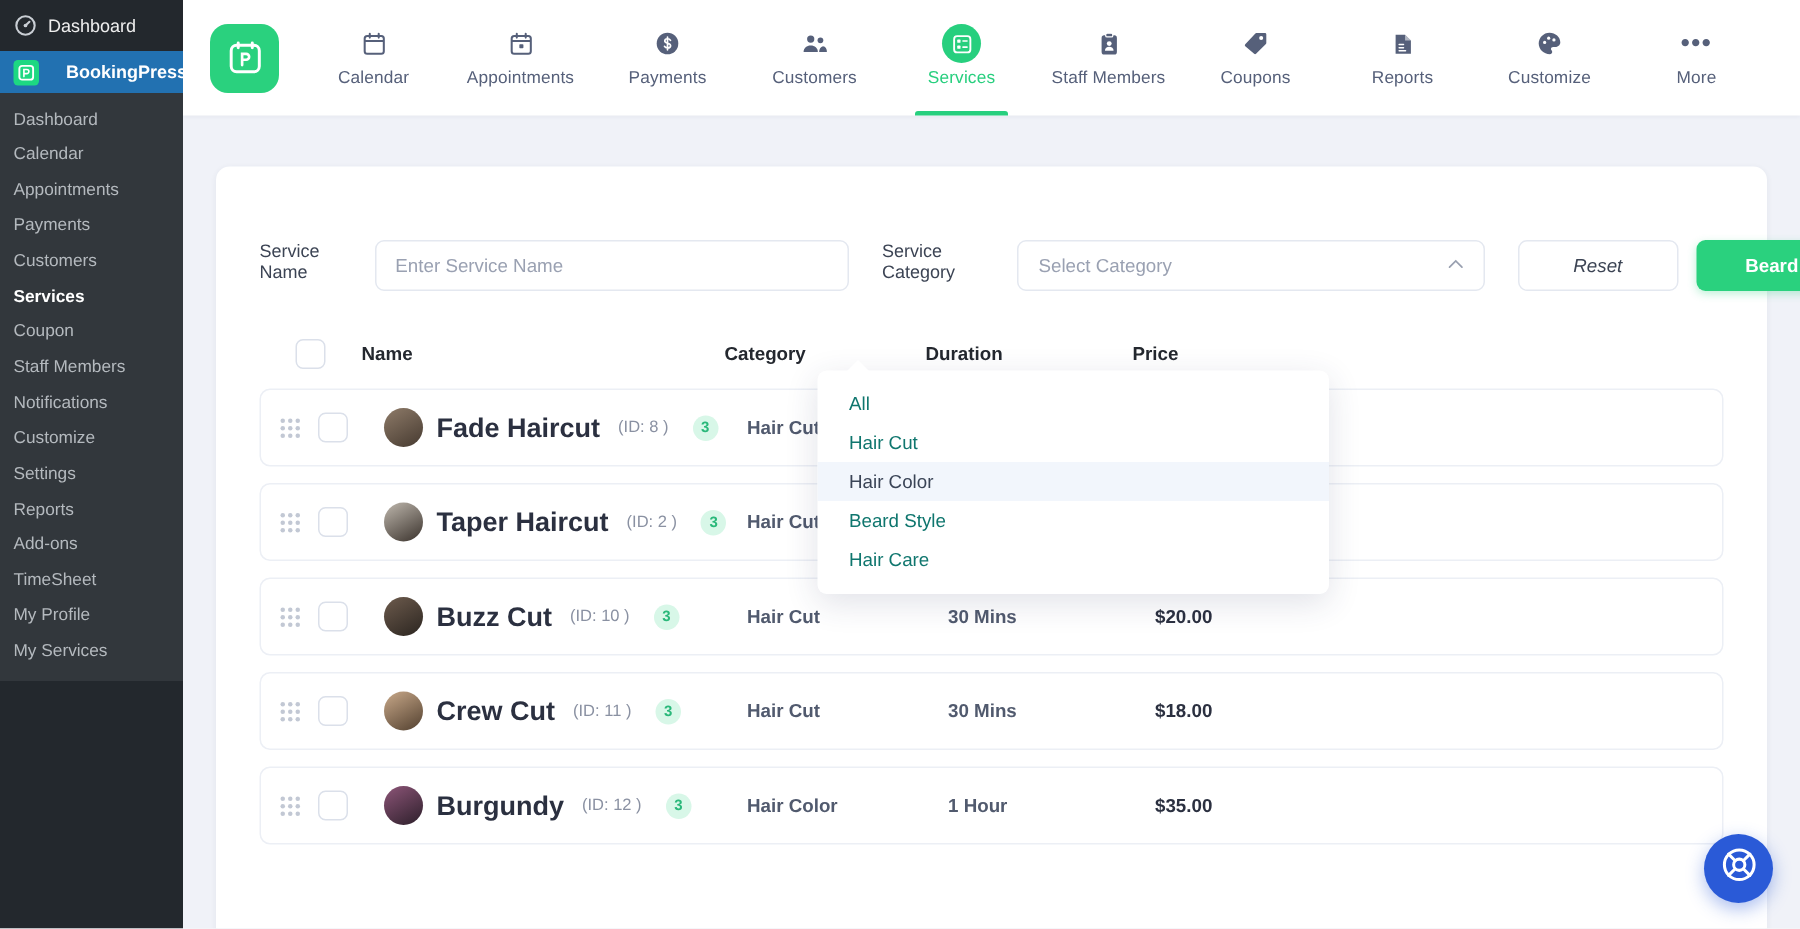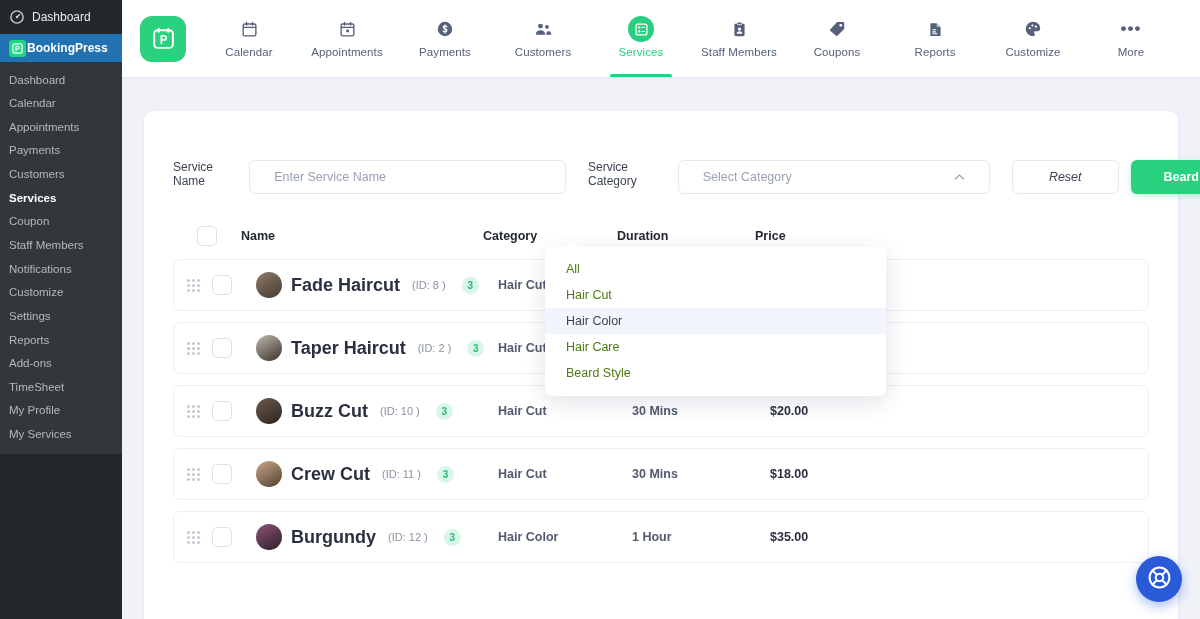--- a/index.html
+++ b/index.html
@@ -15,21 +15,21 @@
     width: 122px; flex: 0 0 122px; height: 619px;
     background: #23282d; color: #b4b9be;
     font-size: 11.5px; position: relative; z-index: 40;
   }
   .wp-top-item {
     display: flex; align-items: center; gap: 7px;
     height: 34px; padding: 0 0 0 9px; color: #eee; font-size: 12px;
   }
   .wp-top-item .ic { width: 16px; height: 16px; flex: 0 0 16px; display:flex; align-items:center; justify-content:center; }
   .wp-bp {
-    display: flex; align-items: center; gap: 1px;
+    display: flex; align-items: center; gap: 18px;
     height: 28px; padding: 0 0 0 9px;
     background: #2271b1; color: #fff; font-weight: bold; font-size: 12px;
     position: relative;
   }
   .wp-bp::after{
     content:""; position:absolute; right:-8px; top:50%; transform:translateY(-50%);
     border-top:8px solid transparent; border-bottom:8px solid transparent;
     border-left:8px solid #fff;
   }
   .bp-badge{
@@ -93,21 +93,21 @@
   }
   .btn-primary{ background:#2ad17e; color:#fff; font-weight:bold; box-shadow:0 2px 6px rgba(42,209,126,.3); }
   .btn-outline{ background:#fff; color:#3c4454; border:1px solid #e2e6ef; font-weight:bold;}
 
   
   .filters{ display:flex; align-items:flex-end; gap:22px; margin-top:23px; }
   .fgroup{ display:flex;flex-direction:row; gap:8px; }
   .flabel{ font-size:12px; color:#3c4454; }
   .finput{
     height:34px;border:1px solid #e4e8f0;border-radius:6px;background:#fff;
-    display:flex;align-items:center;padding:0 24px;font-size:12.5px;color:#9aa1b2;
+    display:flex;align-items:center;padding:0 13px;font-size:12.5px;color:#9aa1b2;
   }
   .finput.name{ width:345px; }
   .fselect{ width:345px; justify-content:space-between; position:relative; }
   .chev{ color:#99a0b0; font-size:11px; }
   .actions{ display:flex; gap:12px; margin-left:auto; padding-bottom:0; }
   .btn-reset{ width:107px; height:34px; border:1px solid #e4e8f0; background:#fff; color:#3c4454;
     border-radius:6px; display:flex;align-items:center;justify-content:center;font-size:12.5px; cursor:pointer;font-style:italic;}
   .btn-apply{ width:101px; height:34px; background:#2ad17e; color:#fff; border-radius:6px;
     display:flex;align-items:center;justify-content:center;font-size:12.5px;font-weight:bold;cursor:pointer;
     box-shadow:0 2px 6px rgba(42,209,126,.3);}
@@ -144,21 +144,21 @@
   .dropdown{
     position:absolute; left:401px; top:136px; width:341px;
     background:#fff; border-radius:6px; box-shadow:0 6px 22px rgba(40,50,90,.14);
     padding:9px 0 10px 0; z-index:60;
   }
   .dropdown::before{
     content:""; position:absolute; top:-7px; left:19px;
     border-left:8px solid transparent;border-right:8px solid transparent;border-bottom:8px solid #fff;
   }
   .ditem{ height:26px; display:flex;align-items:center; padding:0 0 0 21px;
-    font-size:12.5px; color:#4d7c0f; cursor:pointer; }
+    font-size:12.5px; color:#0f766e; cursor:pointer; }
   .ditem.sel{ background:#f2f6fc; color:#3a4456; }
 
   
   .fab{
     position:absolute; right:18px; bottom:17px; width:46px;height:46px;border-radius:50%;
     background:#2a5ad7; box-shadow:0 4px 12px rgba(42,90,215,.4);
     display:flex;align-items:center;justify-content:center; cursor:pointer; z-index:70;
   }
 </style>
 </head>
@@ -504,22 +504,22 @@
         </div>
         <div class="c-cat rtext">Hair Color</div>
         <div class="c-dur rtext">1 Hour</div>
         <div class="c-price rprice">$35.00</div>
       </div>
 
       <div class="dropdown">
         <div class="ditem">All</div>
         <div class="ditem">Hair Cut</div>
         <div class="ditem sel">Hair Color</div>
+        <div class="ditem">Beard Style</div>
         <div class="ditem">Hair Care</div>
-        <div class="ditem">Beard Style</div>
       </div>
 
     </div>
 
     <div class="fab">
       <span>
         <svg width="25" height="25" viewBox="0 0 26 26">
           <circle cx="13" cy="13" r="10.3" fill="none" stroke="#fff" stroke-width="2.1"></circle>
           <circle cx="13" cy="13" r="3.9" fill="none" stroke="#fff" stroke-width="2.1"></circle>
           <path d="M5.6 5.6l4.6 4.6M20.4 5.6l-4.6 4.6M5.6 20.4l4.6-4.6M20.4 20.4l-4.6-4.6" stroke="#fff" stroke-width="2.1" stroke-linecap="round"></path>

